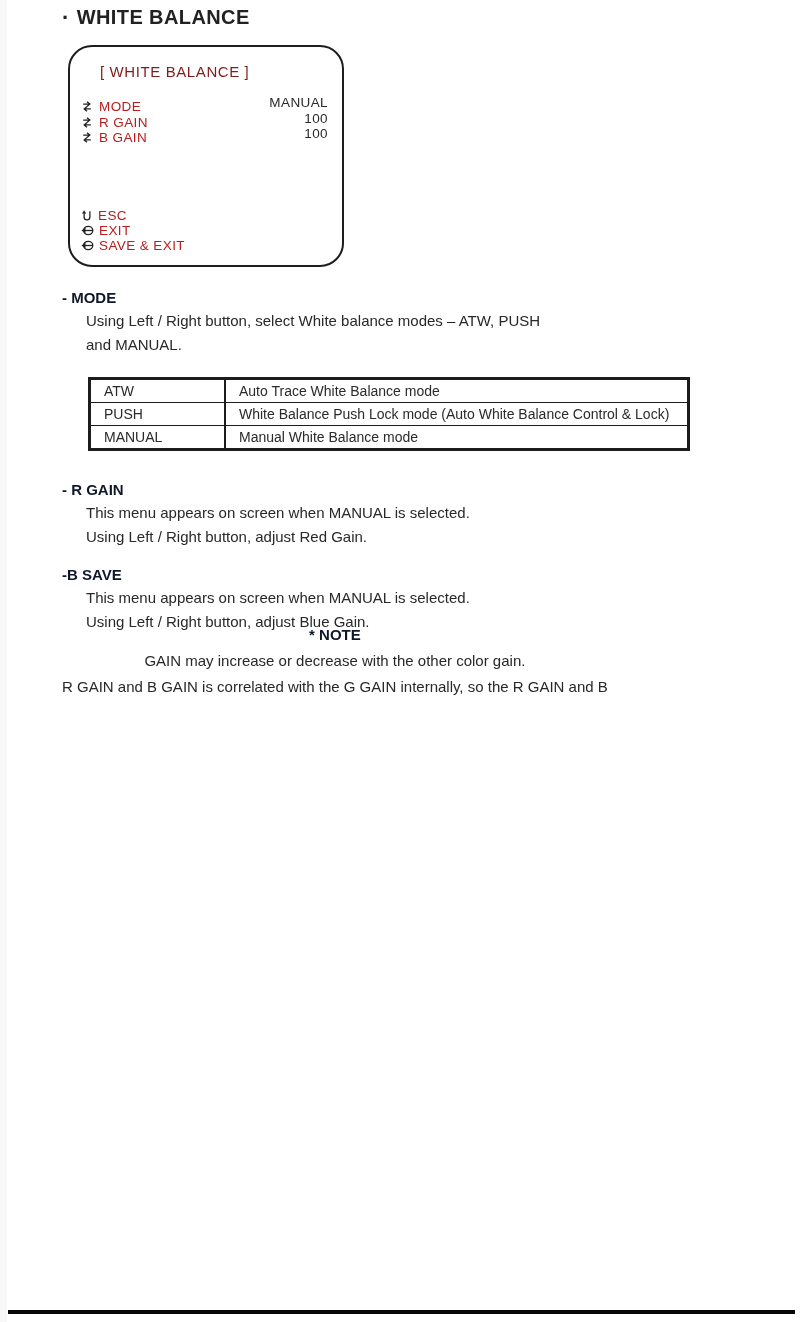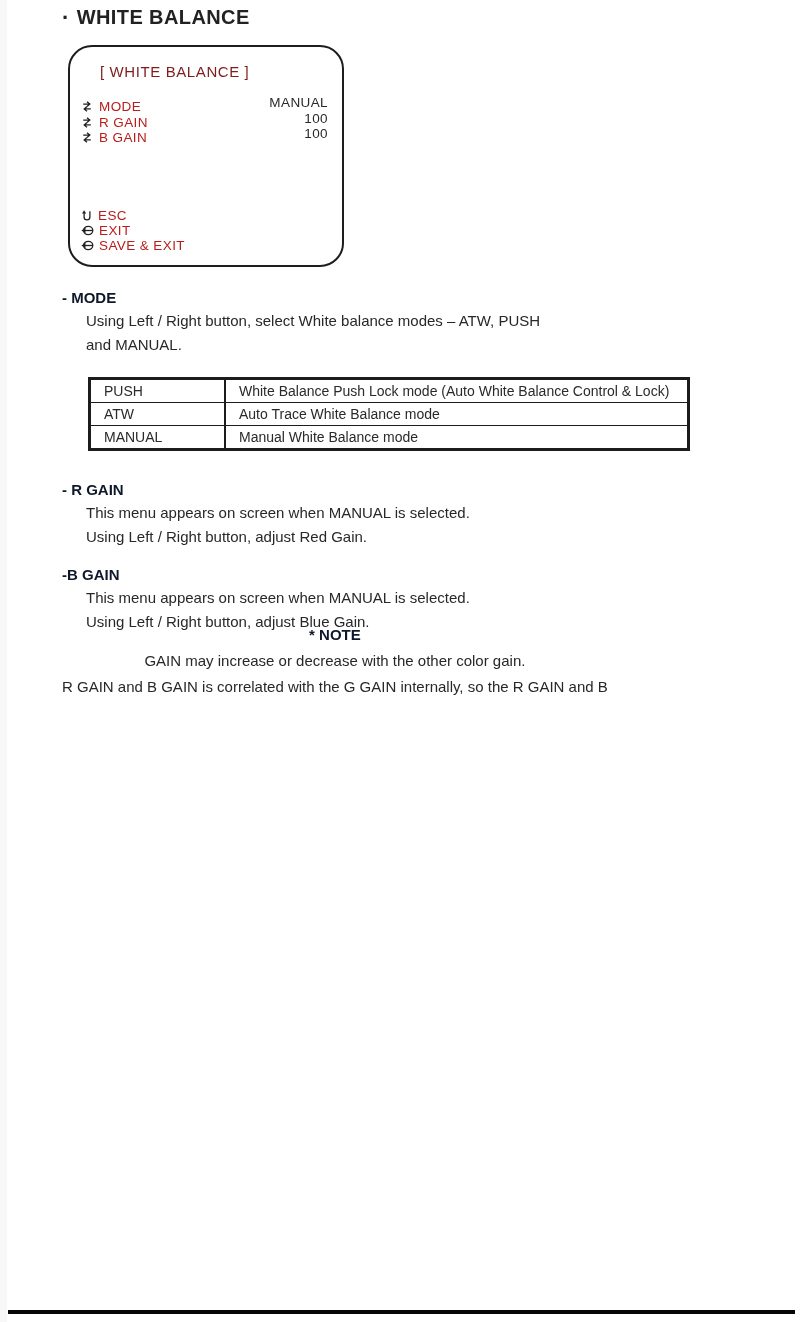--- a/index.html
+++ b/index.html
@@ -153,42 +153,42 @@
 
   <div class="section indented" id="sec-mode">
     <div class="sec-heading">- MODE</div>
     <div class="line">Using Left / Right button, select White balance modes – ATW, PUSH</div>
     <div class="line">and MANUAL.</div>
   </div>
 
   <table class="modes-table">
     <tbody>
       <tr>
+        <td class="mode-col">ATW</td>
+        <td>Auto Trace White Balance mode</td>
+      </tr>
+      <tr>
         <td class="mode-col">PUSH</td>
         <td>White Balance Push Lock mode (Auto White Balance Control &amp; Lock)</td>
-      </tr>
-      <tr>
-        <td class="mode-col">ATW</td>
-        <td>Auto Trace White Balance mode</td>
       </tr>
       <tr>
         <td class="mode-col">MANUAL</td>
         <td>Manual White Balance mode</td>
       </tr>
     </tbody>
   </table>
 
   <div class="section indented" id="sec-rgain">
     <div class="sec-heading">- R GAIN</div>
     <div class="line">This menu appears on screen when MANUAL is selected.</div>
     <div class="line">Using Left / Right button, adjust Red Gain.</div>
   </div>
 
   <div class="section indented" id="sec-bgain">
-    <div class="sec-heading">-B GAIN</div>
+    <div class="sec-heading">-B SAVE</div>
     <div class="line">This menu appears on screen when MANUAL is selected.</div>
     <div class="line">Using Left / Right button, adjust Blue Gain.</div>
   </div>
 
   <div class="section" id="sec-note">
     <div class="sec-heading">* NOTE</div>
     <div class="line">GAIN may increase or decrease with the other color gain.</div>
     <div class="line">R GAIN and B GAIN is correlated with the G GAIN internally, so the R GAIN and B</div>
   </div>
 

